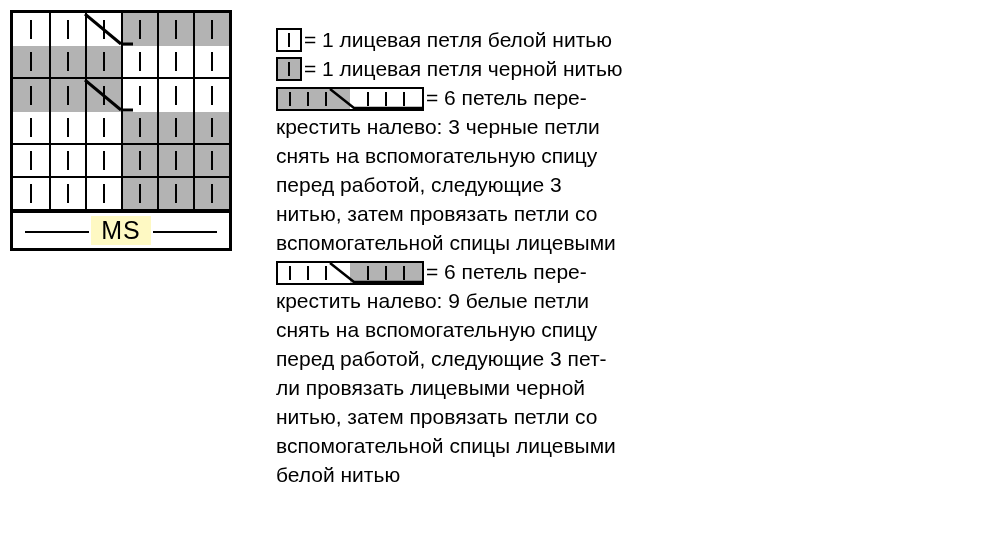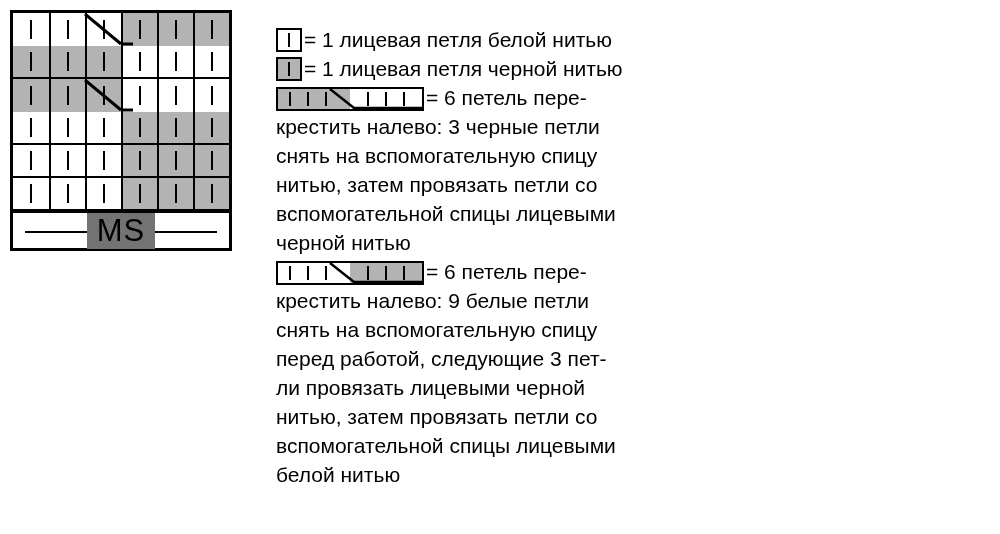--- a/index.html
+++ b/index.html
@@ -81,24 +81,24 @@
     border-bottom: 3px solid #000;
     border-top: 2px solid #000;
     align-items: center;
     justify-content: center;
     width: 216px;
     box-sizing: border-box;
     position: relative;
     background: #fff;
   }
   .ms-label {
-    font-size: 31px;
+    font-size: 25px;
     letter-spacing: 1px;
     padding: 0 10px;
-    background: #737373;
+    background: #fef9c3;
     z-index: 2;
   }
   .ms-line {
     position: absolute;
     top: 50%;
     height: 2px;
     background: #000;
     z-index: 1;
   }
   .ms-line.left { left: 12px; right: 140px; }
@@ -341,23 +341,23 @@
             <line x1="90" y1="3" x2="90" y2="17"></line>
             <line x1="108" y1="3" x2="108" y2="17"></line>
             <line x1="126" y1="3" x2="126" y2="17"></line>
           </g>
           <path d="M52 0 L76 19 H144" stroke="#000" stroke-width="2.5" fill="none"></path>
         </svg>
       </span><span>= 6 петель пере-</span>
     </p>
     <p>крестить налево: 3 черные петли</p>
     <p>снять на вспомогательную спицу</p>
+    <p>перед работой, следующие 3</p>
     <p>нитью, затем провязать петли со</p>
     <p>вспомогательной спицы лицевыми</p>
-    <p>черной нитью</p>
 
     <p class="entry">
       <span class="sym-cable">
         <svg width="144" height="20" viewBox="0 0 144 20">
           <rect x="0" y="0" width="72" height="20" fill="#ffffff"></rect>
           <rect x="72" y="0" width="72" height="20" fill="#b3b3b3"></rect>
           <g stroke="#000" stroke-width="2">
             <line x1="12" y1="3" x2="12" y2="17"></line>
             <line x1="30" y1="3" x2="30" y2="17"></line>
             <line x1="48" y1="3" x2="48" y2="17"></line>

